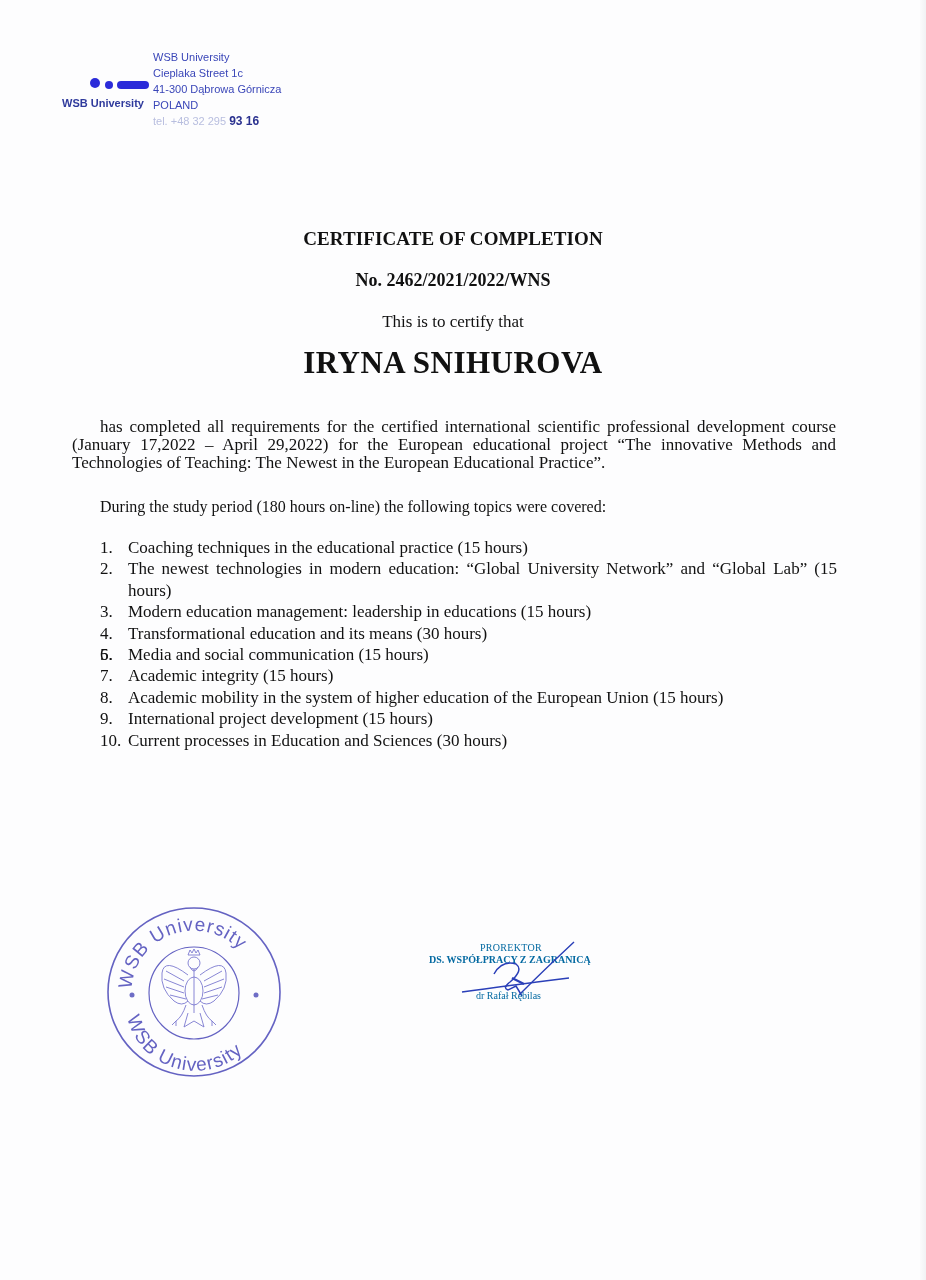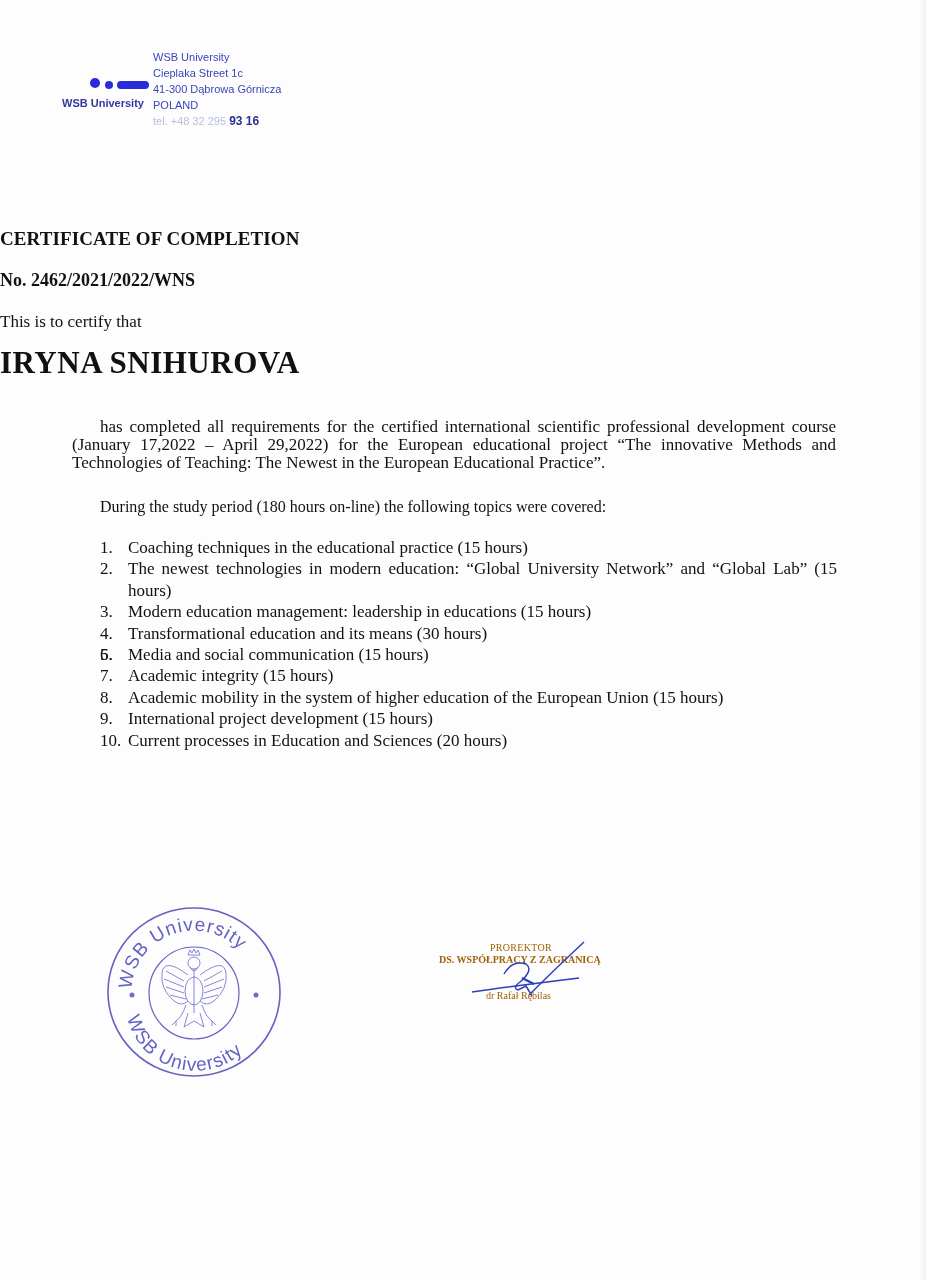--- a/index.html
+++ b/index.html
@@ -27,21 +27,21 @@
   .address {
     position: absolute; left: 153px; top: 49px;
     font-family: "Liberation Sans", "DejaVu Sans", sans-serif;
     font-size: 11px; line-height: 16px; color: #3a46b8;
   }
   .address .line { display: block; white-space: nowrap; }
   .address .faded { color: #b8bedf; }
   .address .phone-end { color: #2a318f; font-weight: bold; font-size: 12px; }
 
   
-  .center { position: absolute; left: 0; width: 906px; text-align: left; }
+  .center { position: absolute; left: 0; width: 906px; text-align: center; }
   .title { top: 228px; font-size: 19px; font-weight: bold; letter-spacing: 0.1px; }
   .number { top: 270px; font-size: 18px; font-weight: bold; }
   .certify { top: 312px; font-size: 17px; }
   .name { top: 345px; font-size: 31px; font-weight: bold; letter-spacing: 0.5px; }
 
   
   .para {
     position: absolute; left: 72px; width: 764px; top: 418px;
     font-size: 17px; line-height: 18px; text-align: justify;
     text-indent: 28px;
@@ -54,21 +54,21 @@
     margin: 0; padding: 0; list-style: none;
     font-size: 17px; line-height: 21.4px;
   }
   ol.topics li { position: relative; padding-left: 28px; text-align: justify; }
   ol.topics li .num { position: absolute; left: 0; top: 0; }
 
   
   .stamp { position: absolute; left: 104px; top: 905px; width: 180px; height: 175px; }
 
   
-  .sig { position: absolute; left: 434px; top: 940px; width: 200px; height: 70px; color: #a16207; text-decoration: underline; }
+  .sig { position: absolute; left: 424px; top: 940px; width: 200px; height: 70px; color: #0369a1; text-decoration: underline; }
   .sig .role1 { position: absolute; left: 56px; top: 2px; font-size: 10px; letter-spacing: 0.3px; }
   .sig .role2 { position: absolute; left: 5px; top: 14px; font-size: 10px; font-weight: bold; white-space: nowrap; }
   .sig .signer { position: absolute; left: 52px; top: 50px; font-size: 10px; }
   .sig svg { position: absolute; left: 0; top: 0; }
 </style>
 </head>
 <body>
 
 <div class="page-edge"></div>
 
@@ -101,21 +101,21 @@
 <ol class="topics">
   <li><span class="num">1.</span><span>Coaching techniques in the educational practice (15 hours)</span></li>
   <li><span class="num">2.</span><span>The newest technologies in modern education: “Global University Network” and “Global Lab” (15 hours)</span></li>
   <li><span class="num">3.</span><span>Modern education management: leadership in educations (15 hours)</span></li>
   <li><span class="num">4.</span><span>Transformational education and its means (30 hours)</span></li>
   <li><span class="num">5.</span></li>
   <li><span class="num">6.</span><span>Media and social communication (15 hours)</span></li>
   <li><span class="num">7.</span><span>Academic integrity (15 hours)</span></li>
   <li><span class="num">8.</span><span>Academic mobility in the system of higher education of the European Union (15 hours)</span></li>
   <li><span class="num">9.</span><span>International project development (15 hours)</span></li>
-  <li><span class="num">10.</span><span>Current processes in Education and Sciences (20 hours)</span></li>
+  <li><span class="num">10.</span><span>Current processes in Education and Sciences (30 hours)</span></li>
 </ol>
 
 <svg class="stamp" viewBox="0 0 180 175">
   <defs>
     <path id="arcTop" d="M 28 92 A 62 60 0 0 1 152 80" fill="none"></path>
     <path id="arcBot" d="M 22 100 A 66 64 0 0 0 160 98" fill="none"></path>
   </defs>
   <g stroke="#4a48b8" fill="none" opacity="0.85">
     <ellipse cx="90" cy="87" rx="86" ry="84" stroke-width="1.6"></ellipse>
     <ellipse cx="90" cy="88" rx="45" ry="46" stroke-width="1.2"></ellipse>

